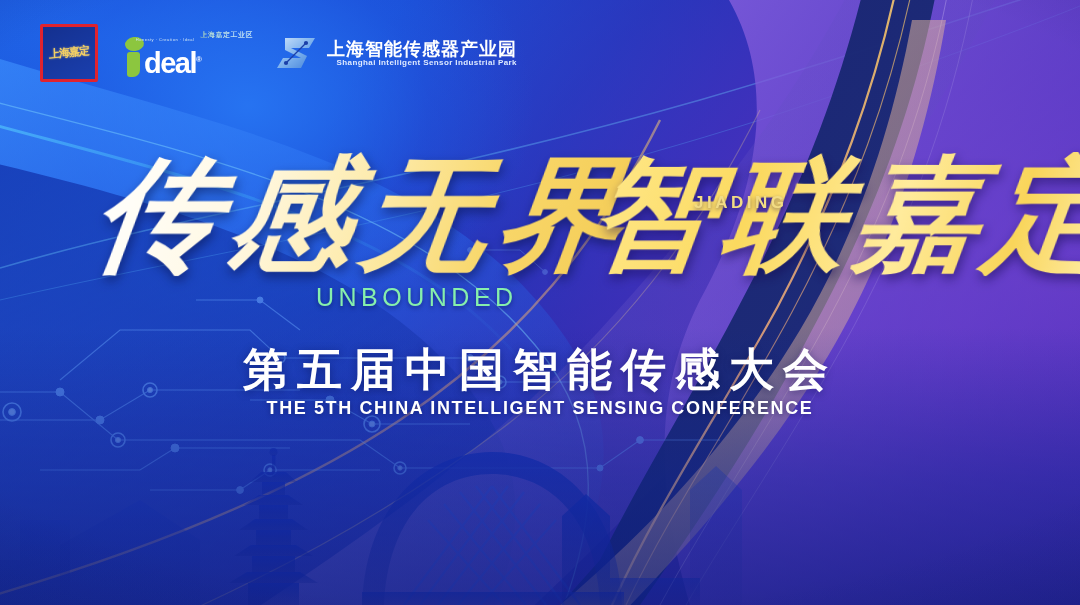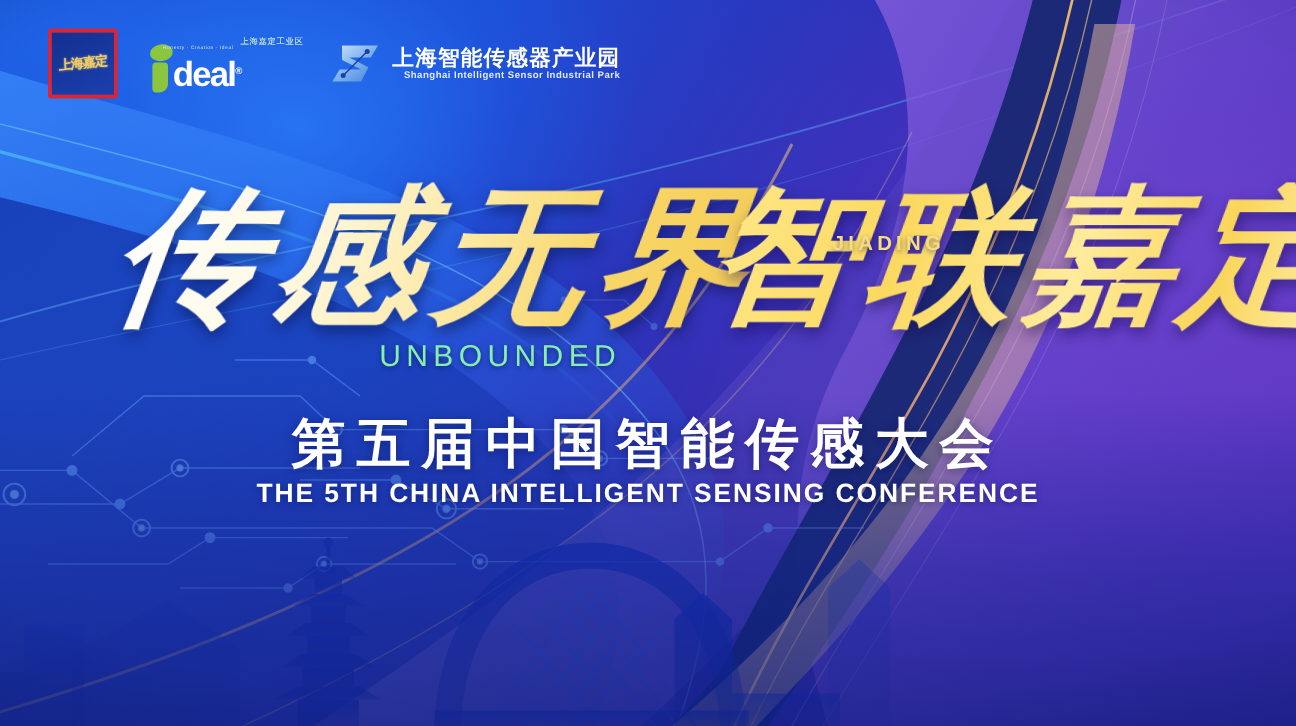--- a/index.html
+++ b/index.html
@@ -95,21 +95,21 @@
   .sub-jiading{position:absolute;left:694px;top:193px;z-index:31;
     font-size:17px;letter-spacing:3.5px;color:#f2dc84;font-weight:700;
     text-shadow:0 2px 4px rgba(20,10,80,.5);}
 
   
   .title-cn{position:absolute;left:0;right:0;top:340px;z-index:32;text-align:center;
     font-size:45px;font-weight:700;color:#ffffff;letter-spacing:9px;
     font-family:"DejaVu Sans","Liberation Sans",sans-serif;
     text-shadow:0 2px 8px rgba(6,14,70,.45);}
   .title-en{position:absolute;left:0;right:0;top:398px;z-index:32;text-align:center;
-    font-size:22px;font-weight:700;color:#ffffff;letter-spacing:1.6px;
+    font-size:18px;font-weight:700;color:#ffffff;letter-spacing:1.6px;
     text-shadow:0 1px 5px rgba(6,14,70,.45);}
 </style>
 </head>
 <body>
 
 <div class="stage">
 
   <div class="bg-base"></div>
   <div class="bg-purple"></div>
   <div class="bg-topleft-glow"></div>

